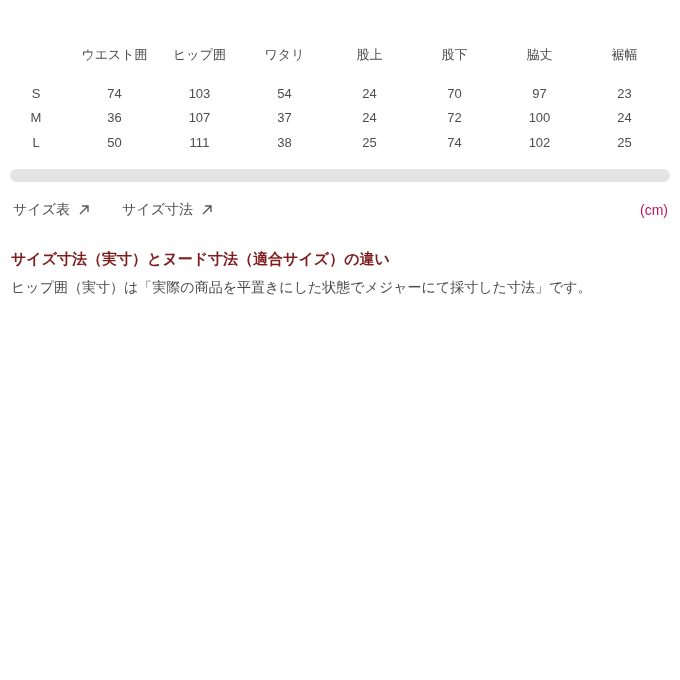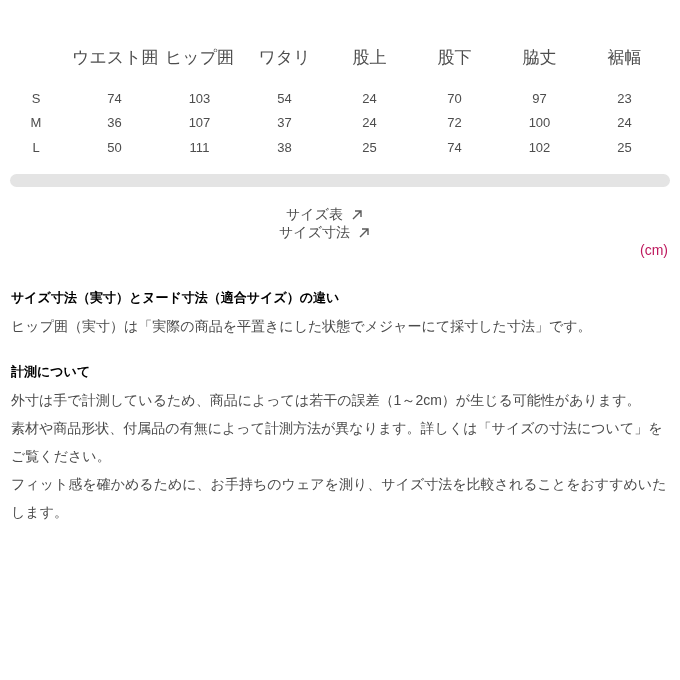--- a/index.html
+++ b/index.html
@@ -16,21 +16,21 @@
   .table-wrap { margin-top: 46px; }
   table.size-table {
     border-collapse: collapse;
     table-layout: fixed;
     width: 667px;
   }
   table.size-table col.c-label { width: 72px; }
   table.size-table col.c-val   { width: 85px; }
   table.size-table th {
     font-weight: normal;
-    font-size: 17px;
+    font-size: 13px;
     color: #4d4d4d;
     text-align: center;
     padding: 0 0 17px 0;
     height: 20px;
     vertical-align: middle;
     white-space: nowrap;
   }
   table.size-table td {
     font-size: 13px;
     color: #4d4d4d;
@@ -48,41 +48,40 @@
     border-radius: 7px;
   }
 
   
   .links-row {
     display: flex;
     align-items: center;
     margin: 19px 12px 0 13px;
     font-size: 14px;
     color: #4d4d4d;
-    flex-direction: column;
   }
   .size-link {
     display: inline-flex;
     align-items: center;
     gap: 7px;
     color: #4d4d4d;
     text-decoration: none;
     cursor: pointer;
     margin-right: 31px;
   }
   .ne-arrow { display: inline-block; width: 14px; height: 14px; }
   .unit { margin-left: auto; font-size: 14px; color: #be185d; }
 
   
   .sections { margin: 26px 12px 0 11px; width: 660px; }
   .section + .section { margin-top: 18px; }
   .section h3 {
-    font-size: 13px;
+    font-size: 15px;
     font-weight: bold;
-    color: #000000;
+    color: #7f1d1d;
     line-height: 28px;
   }
   .section p {
     font-size: 14px;
     color: #4a4a4a;
     line-height: 28px;
     word-break: break-all;
     overflow-wrap: anywhere;
   }
 </style>
@@ -172,23 +171,15 @@
     <span class="unit">(cm)</span>
   </div>
 
   <div class="sections">
     <div class="section">
       <h3>サイズ寸法（実寸）とヌード寸法（適合サイズ）の違い</h3>
       <div class="paras">
           <p>ヒップ囲（実寸）は「実際の商品を平置きにした状態でメジャーにて採寸した寸法」です。</p>
         </div>
     </div>
-    <div class="section">
-      <h3>計測について</h3>
-      <div class="paras">
-          <p>外寸は手で計測しているため、商品によっては若干の誤差（1～2cm）が生じる可能性があります。</p>
-          <p>素材や商品形状、付属品の有無によって計測方法が異なります。詳しくは「サイズの寸法について」をご覧ください。</p>
-          <p>フィット感を確かめるために、お手持ちのウェアを測り、サイズ寸法を比較されることをおすすめいたします。</p>
-        </div>
-    </div>
   </div>
 
 </div>
 
 </body></html>

